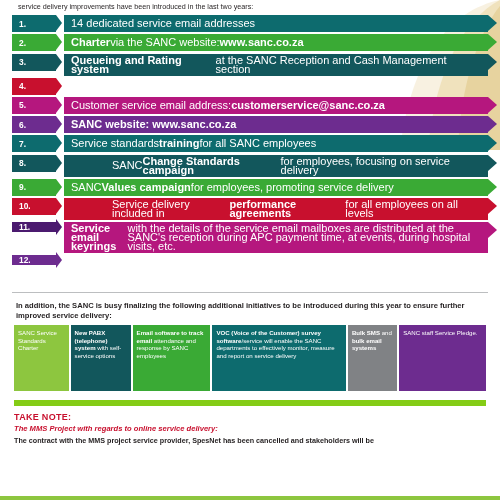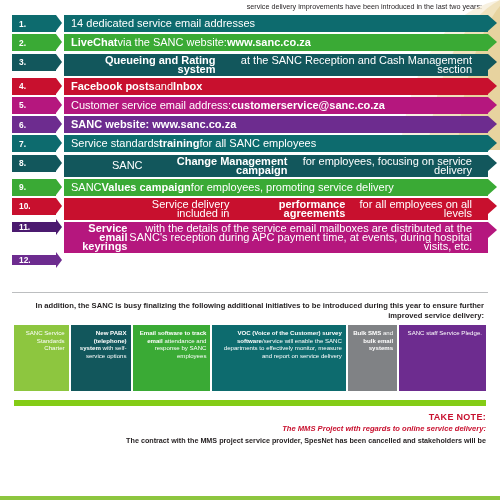--- a/index.html
+++ b/index.html
@@ -13,21 +13,20 @@
   }
   
   .corner-swoosh {
     position:absolute; right:0; top:0; width:120px; height:150px;
     overflow:hidden; pointer-events:none;
   }
   .page {
     position:relative;
     width:500px; height:500px;
     padding:0 12px;
-    text-align:right;
   }
   .intro {
     font-size:7.2px; line-height:9.2px; color:#231f20;
     padding:2px 6px 4px 6px;
   }
   .list { position:relative; }
   .row {
     position:relative;
     display:flex; align-items:flex-start;
     margin-bottom:2.2px;
@@ -120,47 +119,46 @@
 
   <div class="intro">service delivery improvements have been introduced in the last two years:</div>
 
   <div class="list">
       <div class="row">
         <div class="num numbg" style="--numc: #0d6b6e;">1.</div>
         <div class="bar" style="--barc: #0d6b6e; background: rgb(13, 107, 110); flex: 1 1 auto;">14 dedicated service email addresses</div>
       </div>
       <div class="row">
         <div class="num numbg" style="--numc: #3aaa35;">2.</div>
-        <div class="bar" style="--barc: #3aaa35; background: rgb(58, 170, 53); flex: 1 1 auto;"><b>LiveChat</b> via the SANC website: <b>www.sanc.co.za</b></div>
+        <div class="bar" style="--barc: #3aaa35; background: rgb(58, 170, 53); flex: 1 1 auto;"><b>Charter</b> via the SANC website: <b>www.sanc.co.za</b></div>
       </div>
       <div class="row">
         <div class="num numbg" style="--numc: #12575c;">3.</div>
         <div class="bar" style="--barc: #12575c; background: rgb(18, 87, 92); flex: 1 1 auto;"><b>Queueing and Rating system</b> at the SANC Reception and Cash Management section</div>
       </div>
       <div class="row">
         <div class="num numbg" style="--numc: #c8102e;">4.</div>
-        <div class="bar" style="--barc: #c8102e; background: rgb(200, 16, 46); flex: 1 1 auto;"><b>Facebook posts</b> and <b>Inbox</b></div>
       </div>
       <div class="row">
         <div class="num numbg" style="--numc: #b5177e;">5.</div>
         <div class="bar" style="--barc: #b5177e; background: rgb(181, 23, 126); flex: 1 1 auto;">Customer service email address:  <b>customerservice@sanc.co.za</b></div>
       </div>
       <div class="row">
         <div class="num numbg" style="--numc: #6d2c8f;">6.</div>
         <div class="bar" style="--barc: #6d2c8f; background: rgb(109, 44, 143); flex: 1 1 auto;">
           <b>SANC website: www.sanc.co.za</b>
         </div>
       </div>
       <div class="row">
         <div class="num numbg" style="--numc: #0d6b6e;">7.</div>
         <div class="bar" style="--barc: #0d6b6e; background: rgb(13, 107, 110); flex: 1 1 auto;">Service standards <b>training</b> for all SANC employees</div>
       </div>
       <div class="row">
         <div class="num numbg" style="--numc: #12575c;">8.</div>
-        <div class="bar" style="--barc: #12575c; background: rgb(18, 87, 92); flex: 1 1 auto; padding-left: 48px;">SANC <b>Change Management campaign</b> for employees, focusing on service delivery</div>
+        <div class="bar" style="--barc: #12575c; background: rgb(18, 87, 92); flex: 1 1 auto; padding-left: 48px;">SANC <b>Change Standards campaign</b> for employees, focusing on service delivery</div>
       </div>
       <div class="row">
         <div class="num numbg" style="--numc: #3aaa35;">9.</div>
         <div class="bar" style="--barc: #3aaa35; background: rgb(58, 170, 53); flex: 1 1 auto;">SANC <b>Values campaign</b> for employees, promoting service delivery</div>
       </div>
       <div class="row">
         <div class="num numbg" style="--numc: #c8102e;">10.</div>
         <div class="bar" style="--barc: #c8102e; background: rgb(200, 16, 46); flex: 1 1 auto; padding-left: 48px;">Service delivery included in <b>performance agreements</b> for all employees on all levels</div>
       </div>
       <div class="row tall">

